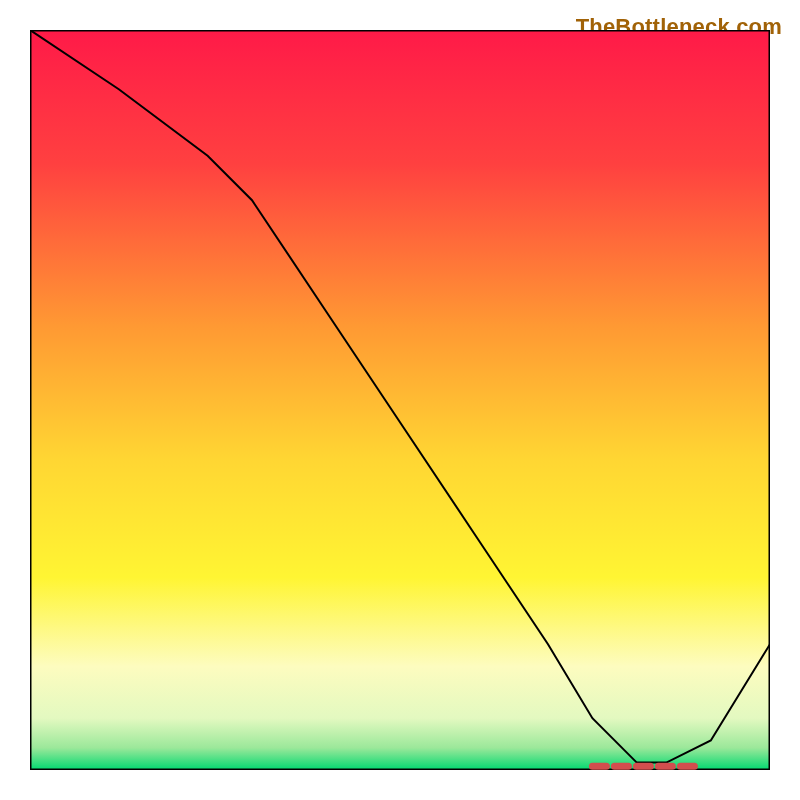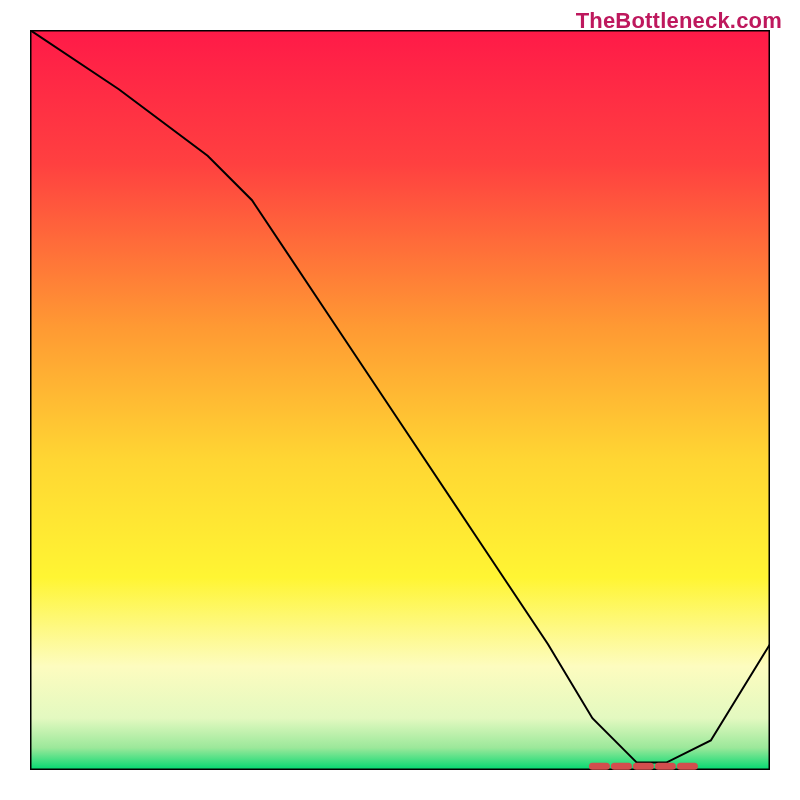--- a/index.html
+++ b/index.html
@@ -5,25 +5,25 @@
   * { margin: 0; padding: 0; box-sizing: border-box; }
   body {
     width: 800px;
     height: 800px;
     background: #fff;
     position: relative;
     font-family: Arial, Helvetica, sans-serif;
   }
   .watermark {
     position: absolute;
-    top: 8px;
+    top: 14px;
     right: 18px;
     font-size: 22px;
     font-weight: bold;
-    color: #be185d;
+    color: #a16207;
     letter-spacing: 0.2px;
   }
   .plot-area {
     position: absolute;
     top: 30px;
     left: 30px;
     width: 740px;
     height: 740px;
   }
   .plot-area svg {

